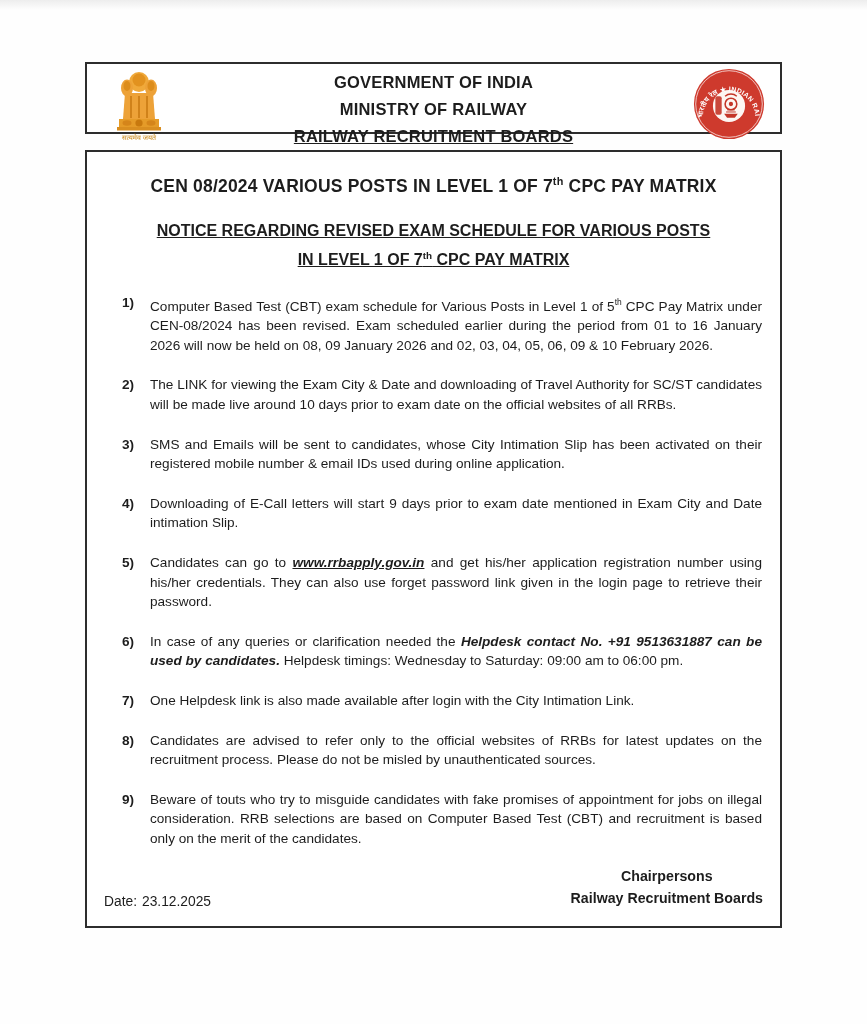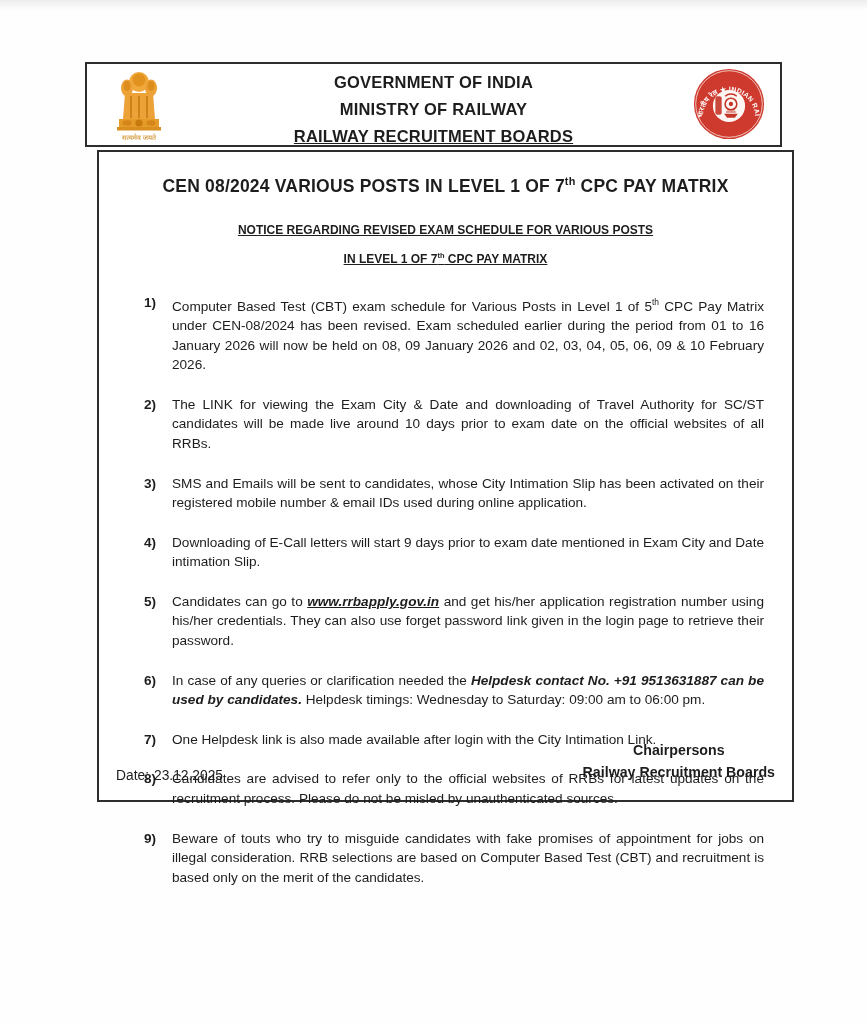--- a/index.html
+++ b/index.html
@@ -6,44 +6,43 @@
   .page {
     position:relative; width:867px; height:1024px; background:#fefefe;
     color:#1d1d1d; font-family:"Liberation Sans", sans-serif; overflow:hidden;
   }
   .page::before{
     content:""; position:absolute; left:0; top:0; right:0; height:10px;
     background:linear-gradient(#ededed,#fefefe); pointer-events:none;
   }
   
   .header-box {
-    position:absolute; left:85px; top:62px; width:697px; height:85px;
+    position:absolute; left:85px; top:62px; width:697px; height:72px;
     border:2px solid #2d2d2d; box-sizing:border-box; background:#fff;
   }
   .emblem { position:absolute; left:24px; top:3px; }
   .rail-logo { position:absolute; right:14px; top:3px; }
   .header-titles {
     position:absolute; left:95px; right:95px; top:8px;
     text-align:center; font-weight:bold; font-size:16.5px; letter-spacing:.2px;
   }
   .header-titles .hline { margin-bottom:7px; line-height:20px; }
   .header-titles .underlined { text-decoration:underline; }
   
   .body-box {
-    position:absolute; left:85px; top:150px; width:697px; height:652px;
+    position:absolute; left:85px; top:150px; width:697px; height:778px;
     border:2px solid #2d2d2d; box-sizing:border-box; background:#fff;
-    padding:14px 27px;
-    margin-left:12px;
+    padding:14px 17px;
   }
   .cen-title {
     text-align:center; font-weight:bold; font-size:17.5px; margin-top:9px;
     letter-spacing:.2px;
   }
   .notice-heading {
-    text-align:center; font-weight:bold; font-size:12px; margin-top:21px;
+    text-align:center; font-weight:bold; font-size:16px; margin-top:21px;
     line-height:25px;
   }
   .notice-heading .u { text-decoration:underline; }
   sup { font-size:.62em; }
   
   .items { margin:21px 0 0 18px; }
   .item {
     display:flex; margin-bottom:20px; font-size:13.6px; line-height:19.6px;
   }
   .item .num { flex:none; width:28px; font-weight:bold; }

